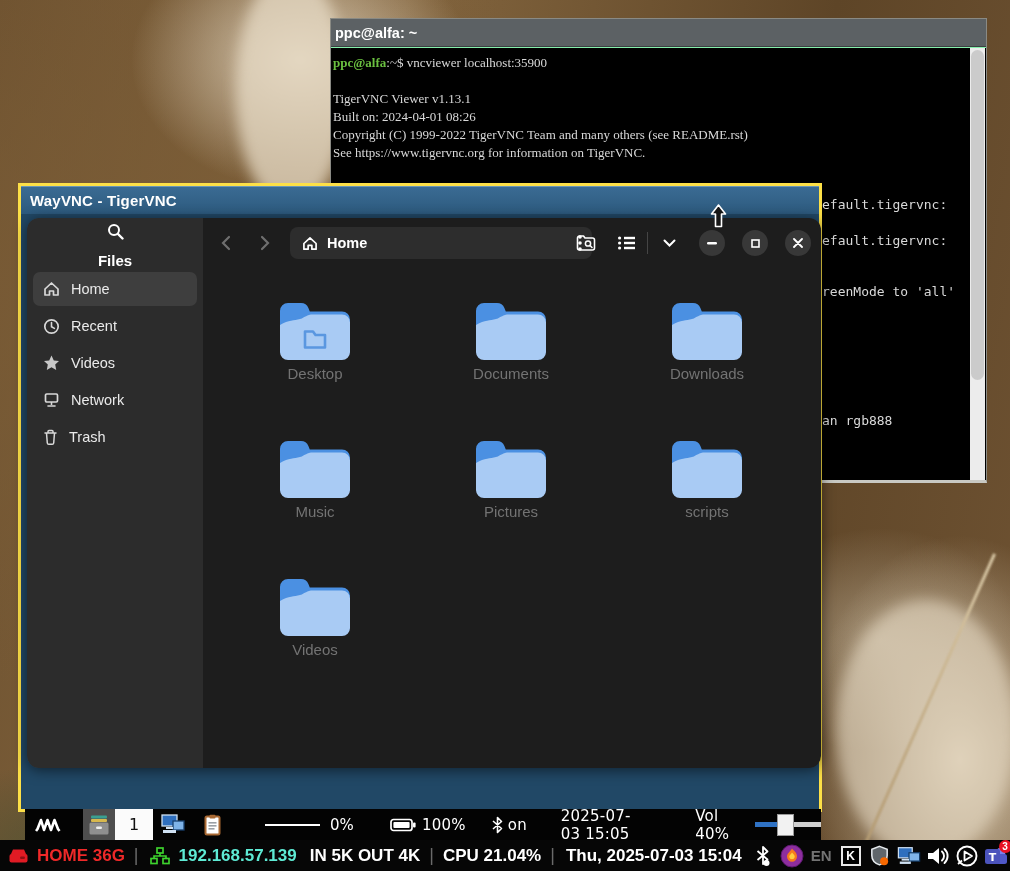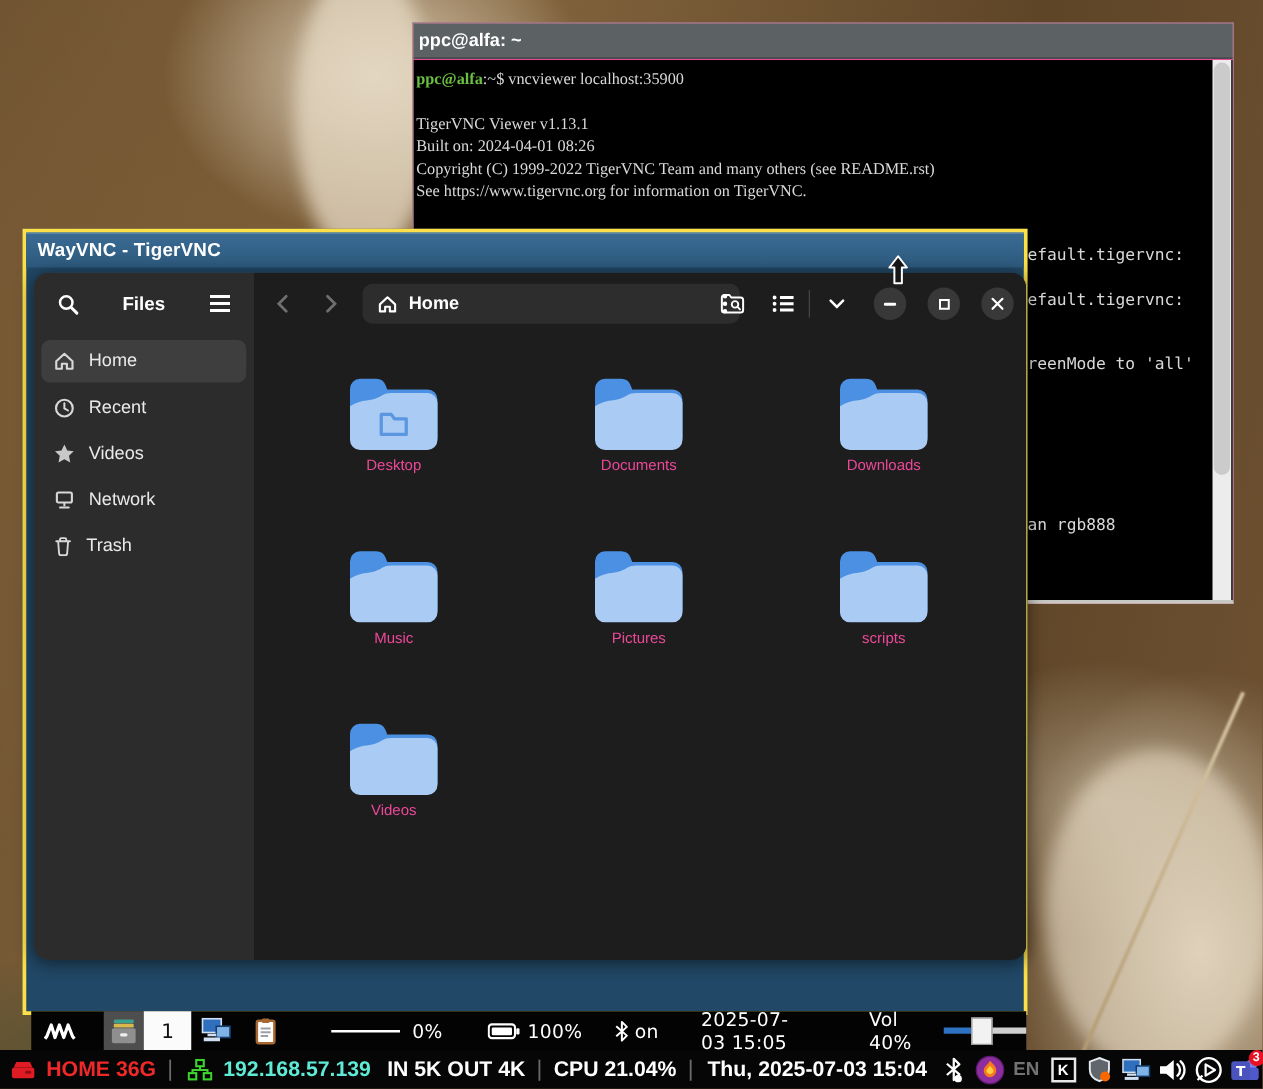--- a/index.html
+++ b/index.html
@@ -16,21 +16,21 @@
       radial-gradient(ellipse 320px 120px at 420px 865px, rgba(108,110,66,.65), rgba(108,110,66,0) 75%),
       radial-gradient(ellipse 700px 500px at 160px 300px, #7a5c36, rgba(122,92,54,0) 80%),
       linear-gradient(100deg, #6e5230 0%, #83653e 35%, #5e4527 72%, #6e5232 100%);
   }
   .wisp { position:absolute; background:rgba(230,218,196,.75); filter:blur(7px); border-radius:50%; }
   .stalk { position:absolute; width:3px; height:320px; background:linear-gradient(#d9c8a6,#b39a72);
            filter:blur(1px); transform:rotate(24deg); }
 
   
   .terminal { position:absolute; left:330px; top:18px; width:657px; height:465px; z-index:1;
-              border:1px solid #8a8a84; border-bottom:3px solid #c9c9c3; background:#ec4899; }
+              border:1px solid #8a8a84; border-bottom:3px solid #c9c9c3; background:#86efac; }
   .term-titlebar { height:28px; background:#5c6164; border-bottom:1px solid #3c4042;
                    color:#fff; font-weight:bold; font-size:14.5px; line-height:28px; padding-left:4px; }
   .term-body { position:absolute; left:0; top:29px; right:0; bottom:0; background:#000;
                font-family:"DejaVu Sans Mono","Liberation Mono",monospace; font-size:13px; line-height:18px;
                color:#d9d9d9; padding:6px 0 0 2px; }
   .term-line { white-space:pre; height:18px;font-family:Liberation Serif, serif; }
   .t-green { color:#6abf40; font-weight:bold; }
   .term-frag { position:absolute; left:491px; white-space:pre; }
   .term-scrollbar { position:absolute; top:0; right:1px; width:15px; bottom:0; background:#ececec; }
   .term-scroll-thumb { position:absolute; top:2px; left:1px; width:13px; height:330px;
@@ -41,21 +41,21 @@
             background:#214866; border:3px solid #fde047; }
   .vnc-titlebar { height:28px; background:linear-gradient(#3a6b93,#2d5a7e);
                   border-top:1px solid #6a96b8; color:#fff; font-weight:bold; font-size:15px;
                   line-height:27px; padding-left:9px; letter-spacing:.2px; }
   .vnc-content { position:absolute; left:0; top:29px; right:0; bottom:0; }
 
   
   .files { position:absolute; left:6px; top:3px; width:794px; height:550px; border-radius:12px;
            overflow:hidden; display:flex; box-shadow:0 2px 14px rgba(0,0,0,.55); }
   .sidebar { width:176px; background:#2c2c2c; flex:none; display:flex; flex-direction:column; }
-  .sidebar-header { height:50px; display:flex; align-items:center; padding:0 14px; gap:8px; }
+  .sidebar-header { height:50px; display:flex; align-items:center; padding:0 14px; gap:8px;flex-direction:column; }
   .sb-title { flex:1; text-align:center; color:#fff; font-weight:bold; font-size:15px; }
   .icon-btn { width:26px; height:26px; display:flex; align-items:center; justify-content:center; flex:none; }
   .sb-list { padding:4px 6px; display:flex; flex-direction:column; gap:3px; }
   .sb-item { height:34px; border-radius:7px; display:flex; align-items:center; gap:11px;
              padding:0 10px; color:#eaeaea; font-size:14.5px; }
   .sb-item.selected { background:#3e3e3e; }
   .sb-item svg { flex:none; }
 
   .main { flex:1; background:#1d1d1d; position:relative; }
   .toolbar { height:50px; display:flex; align-items:center; position:relative; }
@@ -66,21 +66,21 @@
   .pathbar .spacer { flex:1; }
   .tb-right { position:absolute; right:10px; display:flex; align-items:center; gap:6px; }
   .vdivider { width:1px; height:22px; background:#454545; margin:0 2px; }
   .winbtn { width:26px; height:26px; border-radius:50%; background:#383838; display:flex;
             align-items:center; justify-content:center; margin-left:11px; }
 
   .grid { position:absolute; left:0; top:50px; right:0; bottom:0;
           display:grid; grid-template-columns:196px 196px 196px; grid-auto-rows:138px;
           padding:30px 0 0 14px; }
   .folder-item { display:flex; flex-direction:column; align-items:center; }
-  .folder-item .label { margin-top:5px; color:#ec4899; font-size:12px; }
+  .folder-item .label { margin-top:5px; color:#737373; font-size:15px; }
 
   
   .vnc-statusbar { position:absolute; left:4px; top:594px; width:796px; height:31px; background:#030303;
                    display:flex; align-items:center; color:#fff; font-size:15px;
                    font-family:"DejaVu Sans",sans-serif; }
   .ws-tile { height:31px; display:flex; align-items:center; justify-content:center; flex:none; }
   .tile-drawer { width:32px; background:#4e4e4e; margin-left:12px; }
   .tile-ws1 { width:38px; background:#fbfbfb; color:#111; font-size:16px; }
   .bright-line { width:90px; height:2px; background:#fff; margin:0 10px 0 34px; }
   .sb-txt { letter-spacing:.2px; }

